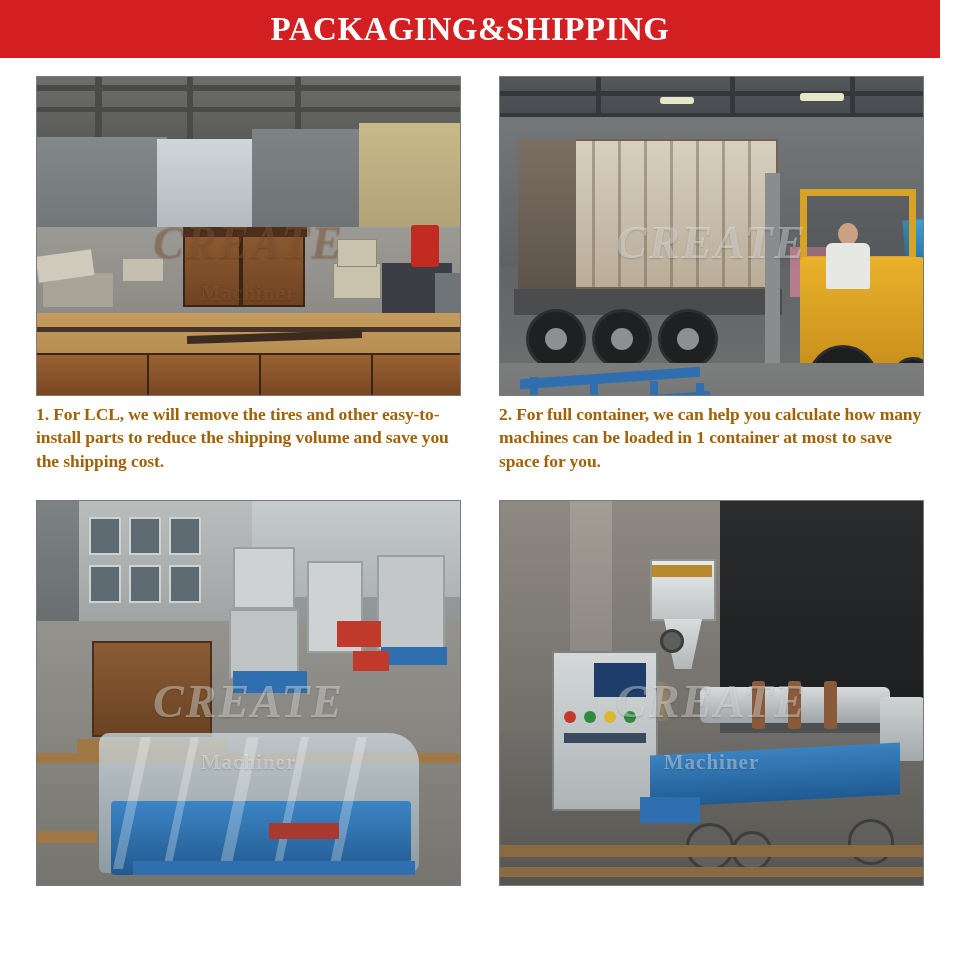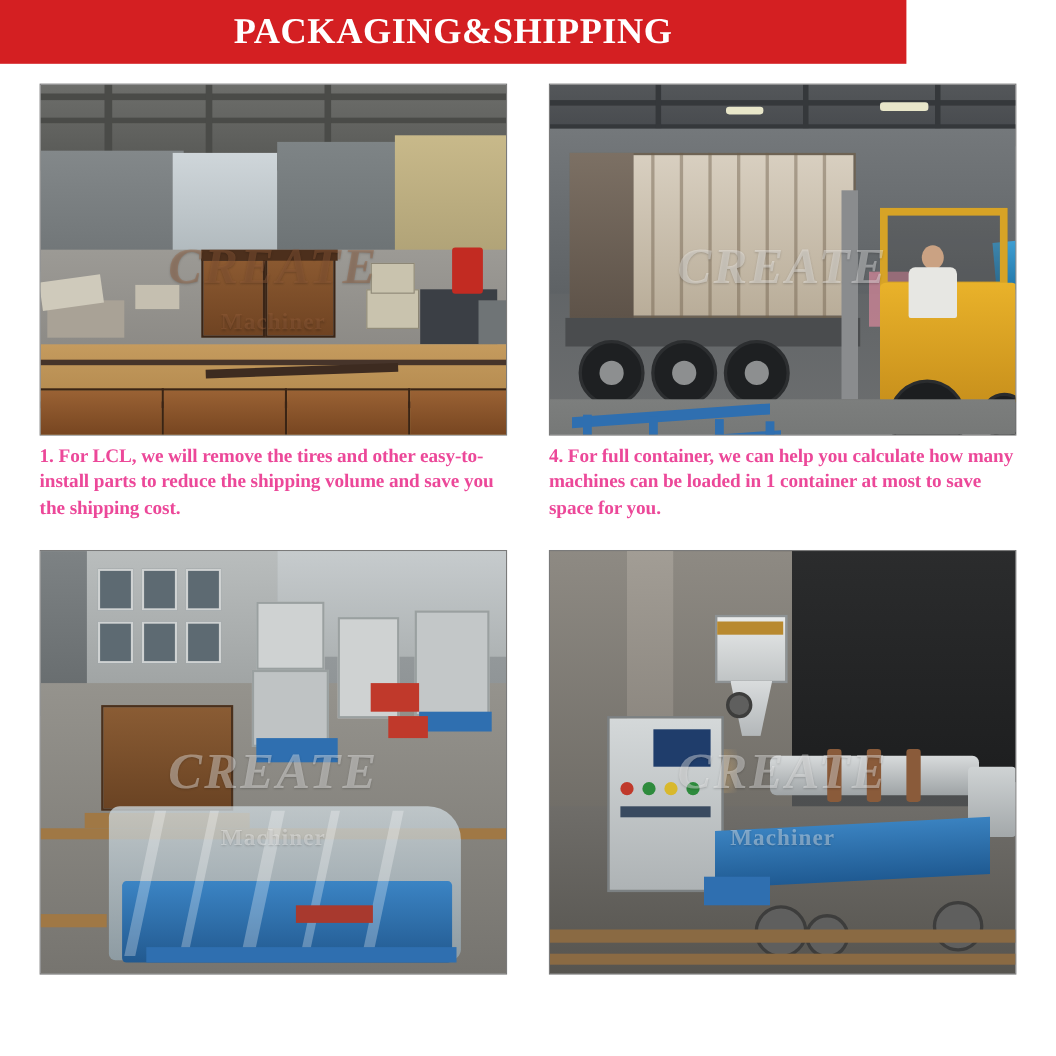--- a/index.html
+++ b/index.html
@@ -18,21 +18,21 @@
     width: 960px;
     height: 960px;
     background: #ffffff;
   }
 
   
   .banner {
     position: absolute;
     left: 0;
     top: 0;
-    width: 824px;
+    width: 940px;
     height: 58px;
     background: #d41f22;
     display: flex;
     align-items: center;
     justify-content: center;
   }
   .banner-title {
     color: #ffffff;
     font-family: "Liberation Serif", serif;
     font-weight: bold;
@@ -68,21 +68,21 @@
     box-sizing: border-box;
     background: #8c8f91;
   }
   .photo.tall { height: 386px; }
 
   .caption {
     margin-top: 7px;
     font-family: "Liberation Serif", serif;
     font-size: 17.5px;
     font-weight: bold;
-    color: #ec4899;
+    color: #a16207;
     line-height: 1.33;
     letter-spacing: -0.1px;
   }
 
   
   .wm {
     position: absolute;
     pointer-events: none;
     color: rgba(255,255,255,0.38);
     font-family: "Liberation Serif", serif;
@@ -486,21 +486,21 @@
         <div class="ground"></div>
         <div class="blue-frame"></div>
         <div class="blue-frame2"></div>
         <div class="blue-bar" style="left:30px;top:300px;width:8px;height:30px;"></div>
         <div class="blue-bar" style="left:90px;top:302px;width:8px;height:30px;"></div>
         <div class="blue-bar" style="left:150px;top:304px;width:8px;height:30px;"></div>
         <div class="blue-bar" style="left:196px;top:306px;width:8px;height:26px;"></div>
 
         <div class="wm wm-main">CREATE</div>
       </div>
-      <div class="caption">4. For full container, we can help you calculate how many machines can be loaded in 1 container at most to save space for you.</div>
+      <div class="caption">2. For full container, we can help you calculate how many machines can be loaded in 1 container at most to save space for you.</div>
     </div>
 
     <div class="cell cell-bl">
       <div class="photo tall p3">
         <div class="sky"></div>
         <div class="building"></div>
         <div class="bwin" style="left:52px;top:16px;width:28px;height:34px;"></div>
         <div class="bwin" style="left:92px;top:16px;width:28px;height:34px;"></div>
         <div class="bwin" style="left:132px;top:16px;width:28px;height:34px;"></div>
         <div class="bwin" style="left:52px;top:64px;width:28px;height:34px;"></div>

